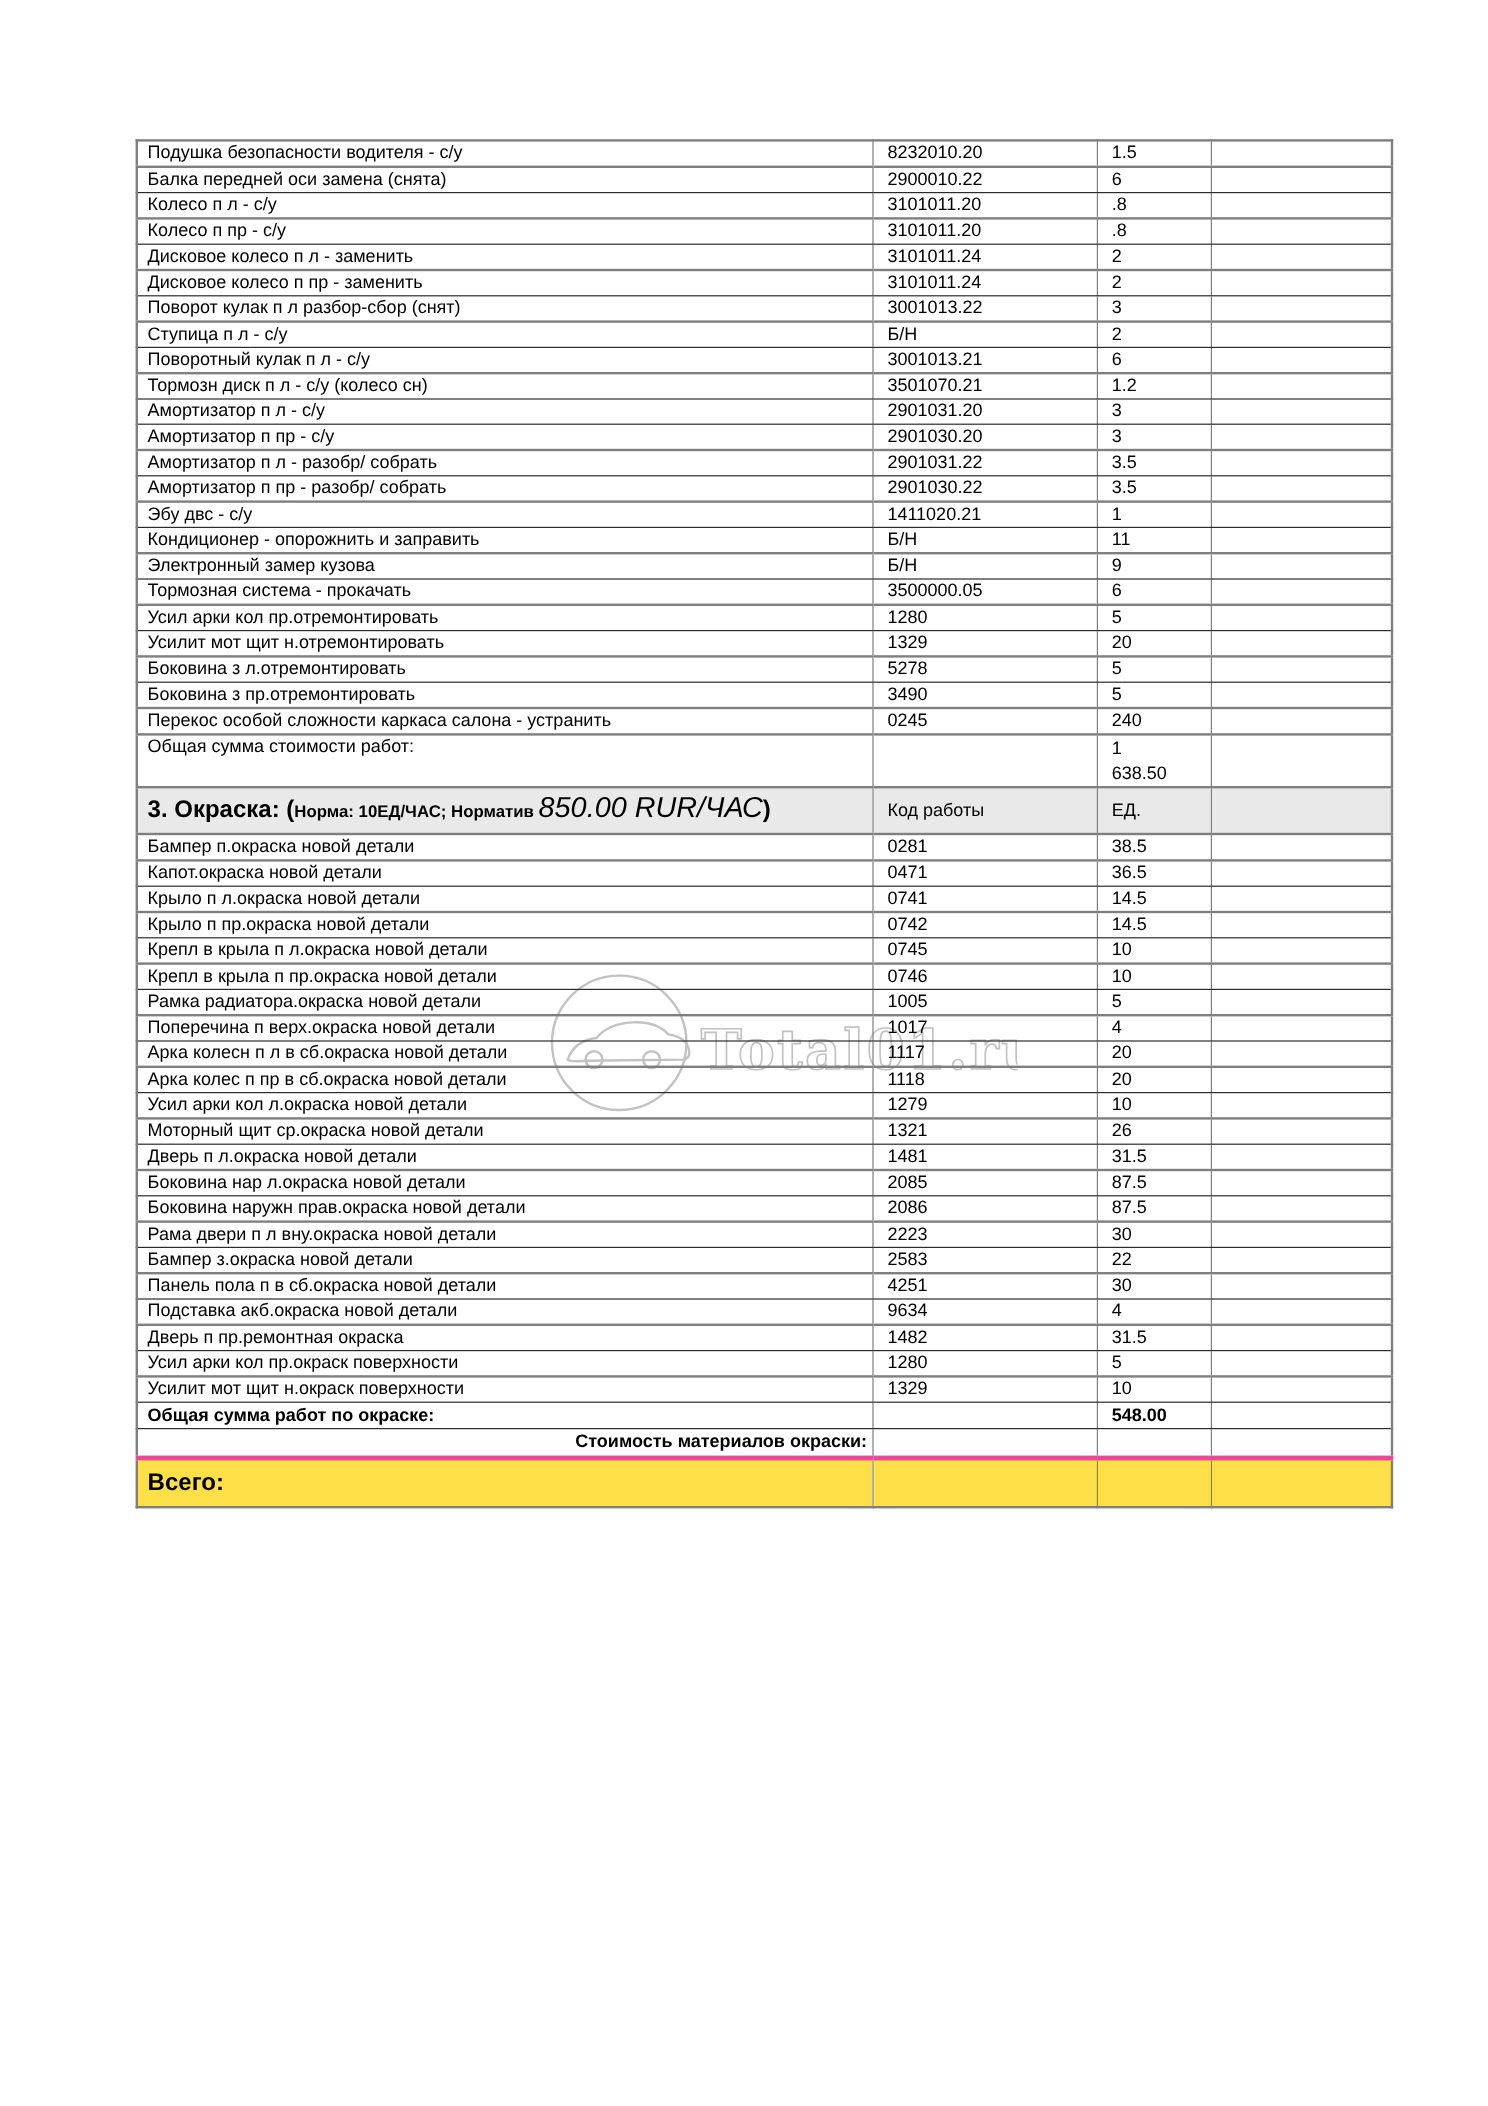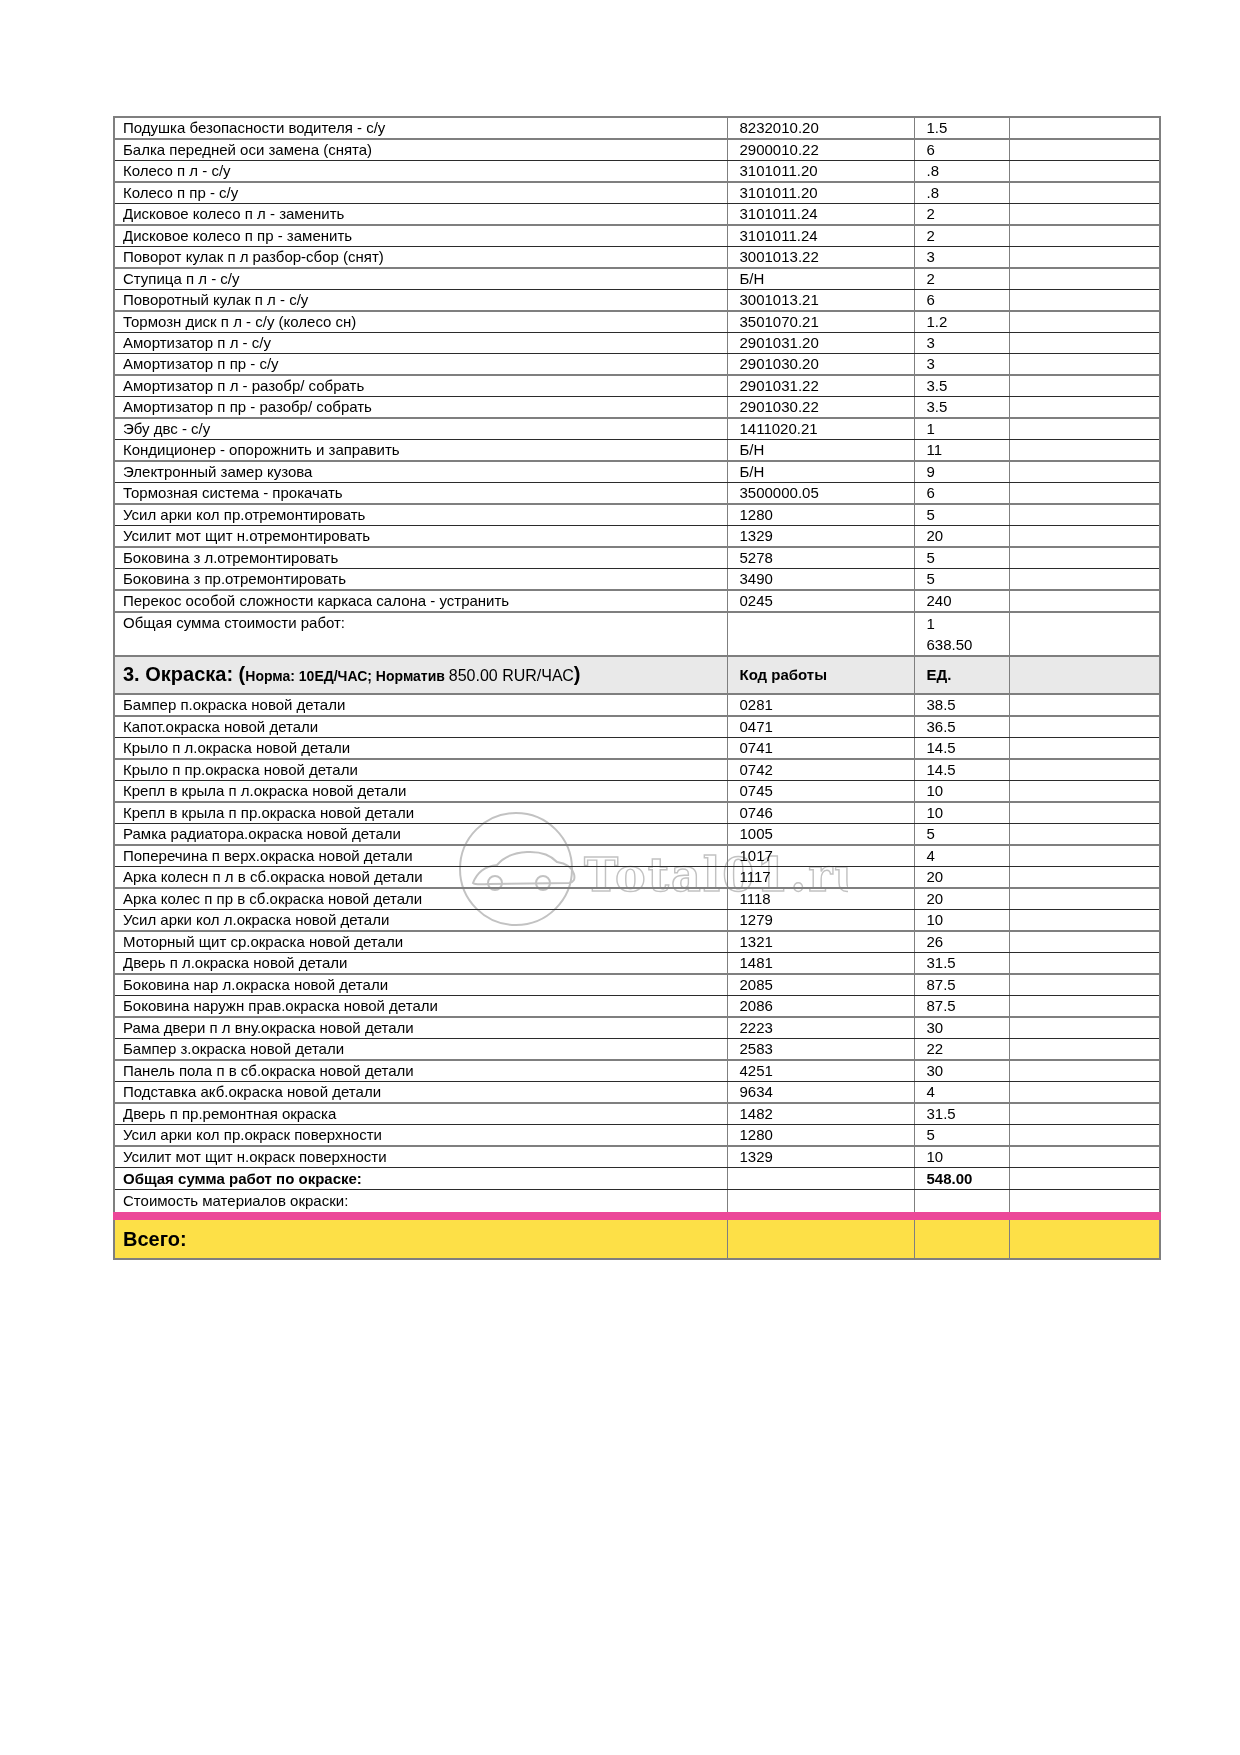--- a/index.html
+++ b/index.html
@@ -25,24 +25,24 @@
     border-top:2px solid #7f7f7f; border-bottom:2px solid #7f7f7f;
     font-weight:normal; vertical-align:top; height:40px;
   }
   tr.total-row td .vline { line-height:21px; }
   tr.header-row td {
     background:#e9e9e9; height:34px; line-height:34px;
     border-top:2px solid #7f7f7f; border-bottom:2px solid #7f7f7f;
   }
   .h-big   { font-weight:bold; font-size:20px; }
   .h-small { font-size:14px; font-weight:bold;margin-top:14px; }
-  .h-med   { font-size:16px; }
-  .hdr     { font-weight:bold; font-size:19px; }
+  .h-med   { font-size:24px;font-style:italic; }
+  .hdr     { font-weight:normal; font-size:19px; }
   tr.paint-total-row td { font-weight:bold; border-bottom:1px solid #2b2b2b; height:21px; }
-  tr.materials-row  td { font-weight:normal; border-bottom:8px solid #ec4899; height:22px; }
+  tr.materials-row  td { font-weight:bold; border-bottom:4px solid #ec4899; height:22px;text-align:right; }
   tr.grand-total-row td {
     background:#fde047; font-weight:bold; font-size:20px; height:38px; line-height:38px;
   }
   .watermark { position:absolute; left:448px; top:795px; pointer-events:none; }
 </style>
 </head>
 <body>
 
 <div class="page">
 

